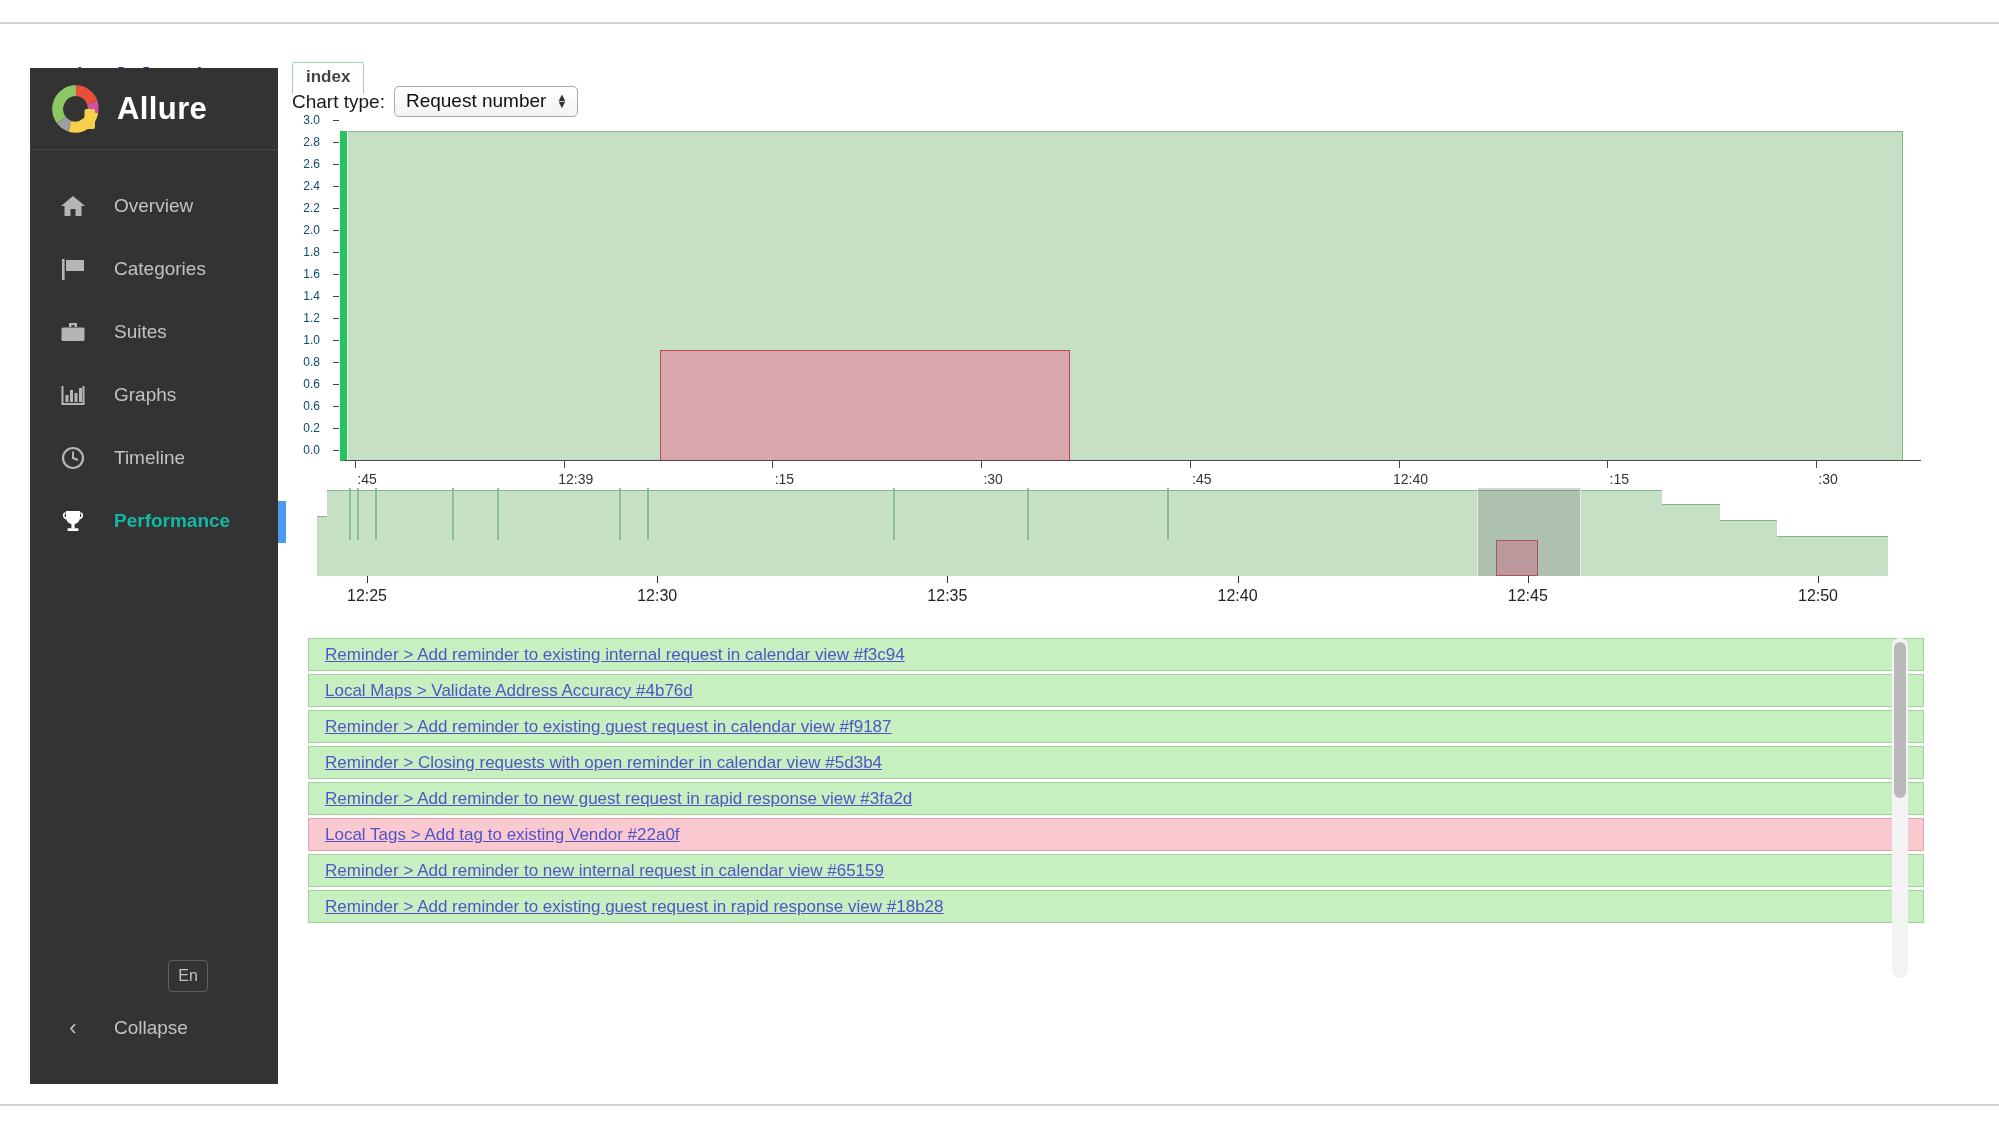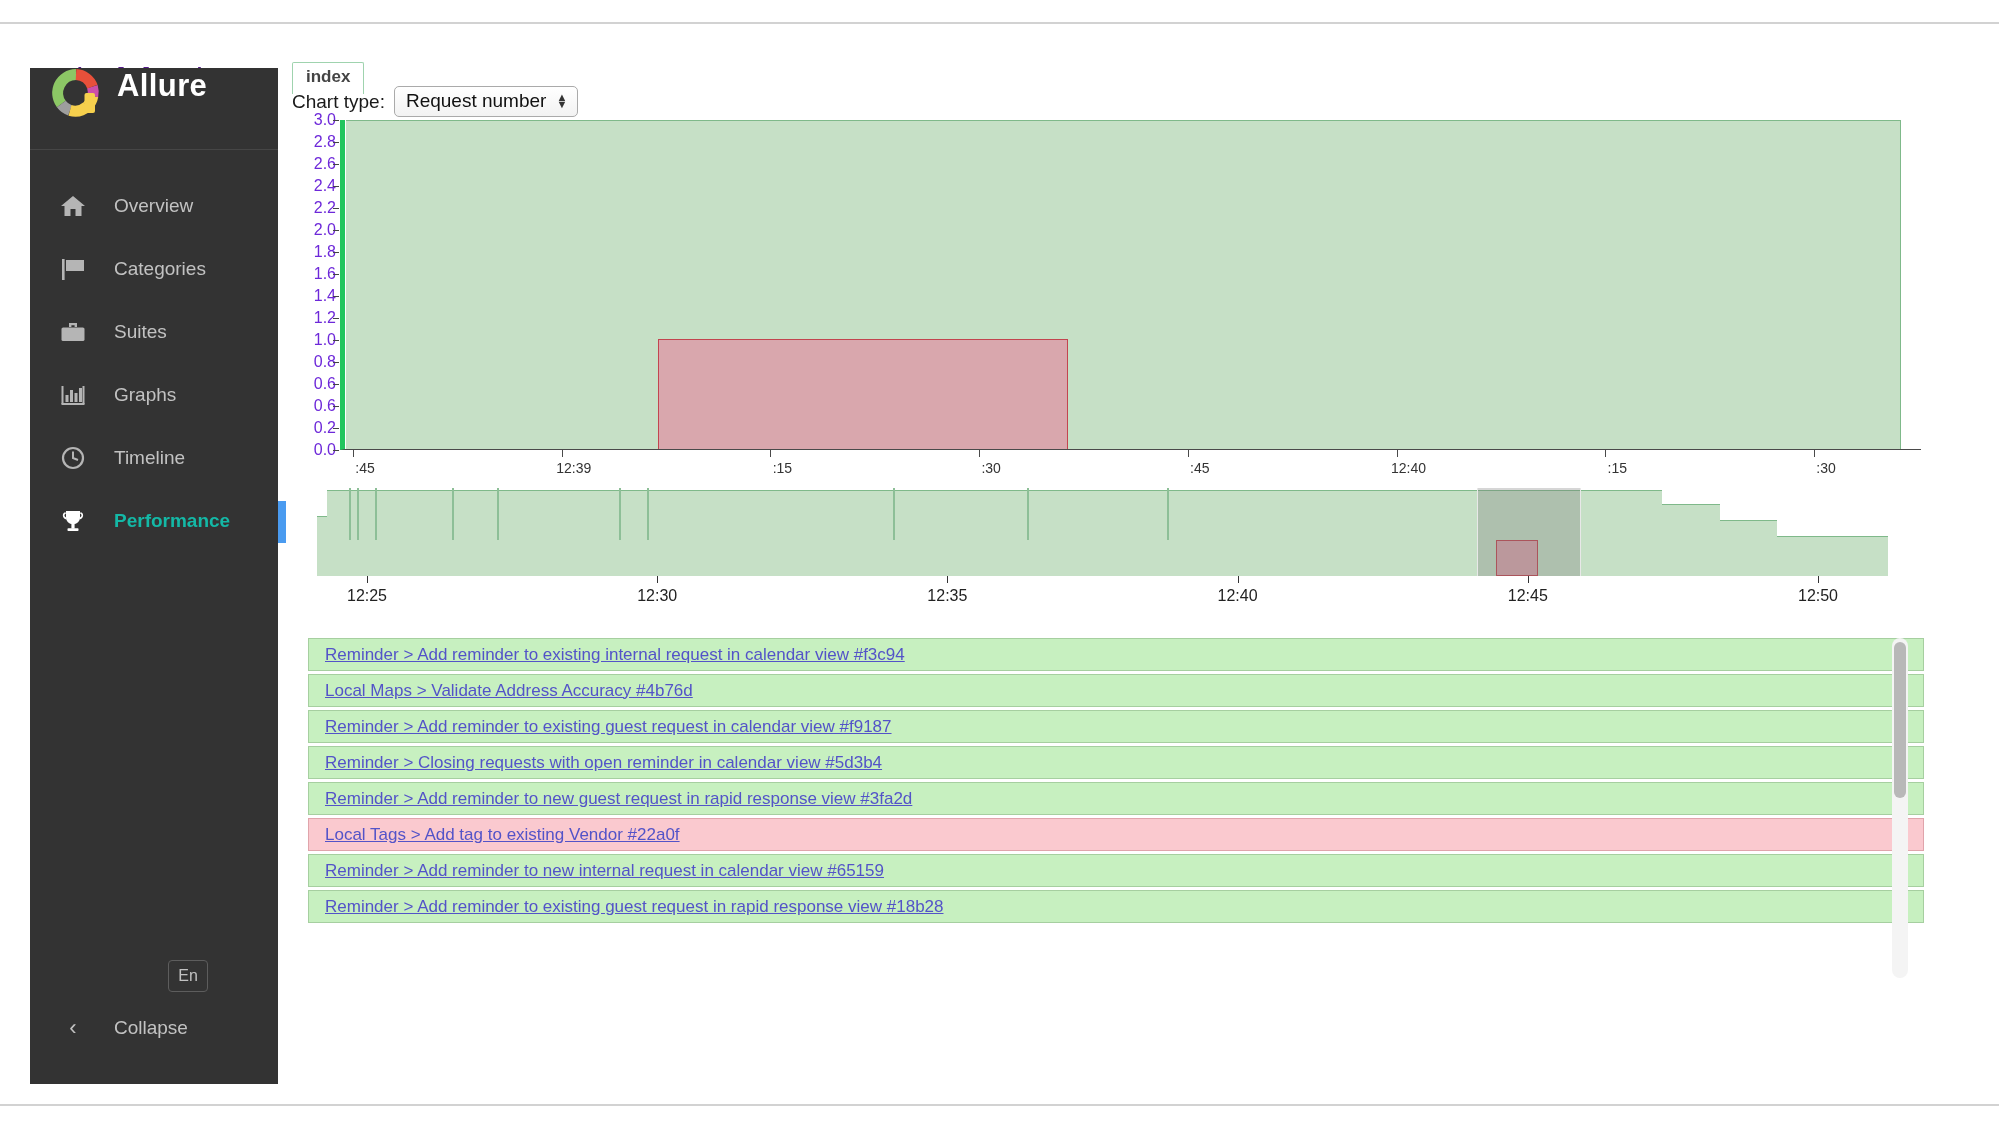--- a/index.html
+++ b/index.html
@@ -69,21 +69,21 @@
   .sidebar {
     position: absolute; left: 30px; top: 68px;
     width: 248px; height: 1016px;
     background: #333333;
     color: #c8c8c8;
   }
   .logo-row {
     position: relative;
     height: 82px;
     border-bottom: 1px solid #464646;
-    display: flex; align-items: flex-start;
+    display: flex; align-items: center;
   }
   .logo-mark {
     position: relative;
     margin-left: 21px;
     width: 50px; height: 50px;
   }
   .logo-mark svg { display:block; width:50px; height:50px; }
   .logo-text {
     margin-left: 16px;
     font-size: 31px; font-weight: bold;
@@ -180,33 +180,33 @@
   
   .chart-wrap {
     position: absolute; left: 0px; top: 52px;
     width: 1680px; height: 352px;
   }
   .yaxis {
     position: absolute; left: 0; top: 0;
     width: 48px; height: 330px;
   }
   .ytick {
-    position: absolute; right: 4px;
-    font-size: 16px; color: #6d28d9;
+    position: absolute; right: 20px;
+    font-size: 12px; color: #0c4a6e;
     transform: translateY(-50%);
     white-space: nowrap;
   }
   .ytick-mark {
     position: absolute; left: 41px;
     width: 6px; height: 1px; background: #444;
   }
   .plot {
-    position: absolute; left: 48px; top: 0;
+    position: absolute; left: 48px; top: 11px;
     width: 1581px; height: 330px;
-    border-left: 5px solid #22c55e;
+    border-left: 7px solid #22c55e;
     border-bottom: 1px solid #4a4a4a;
   }
   .series-green {
     position: absolute; left: 1px; bottom: 0;
     width: 1555px; height: 329px;
     background: #c6e0c6;
     border-top: 1px solid #7fb98a;
     border-right: 1px solid #7fb98a;
   }
   .series-red {

